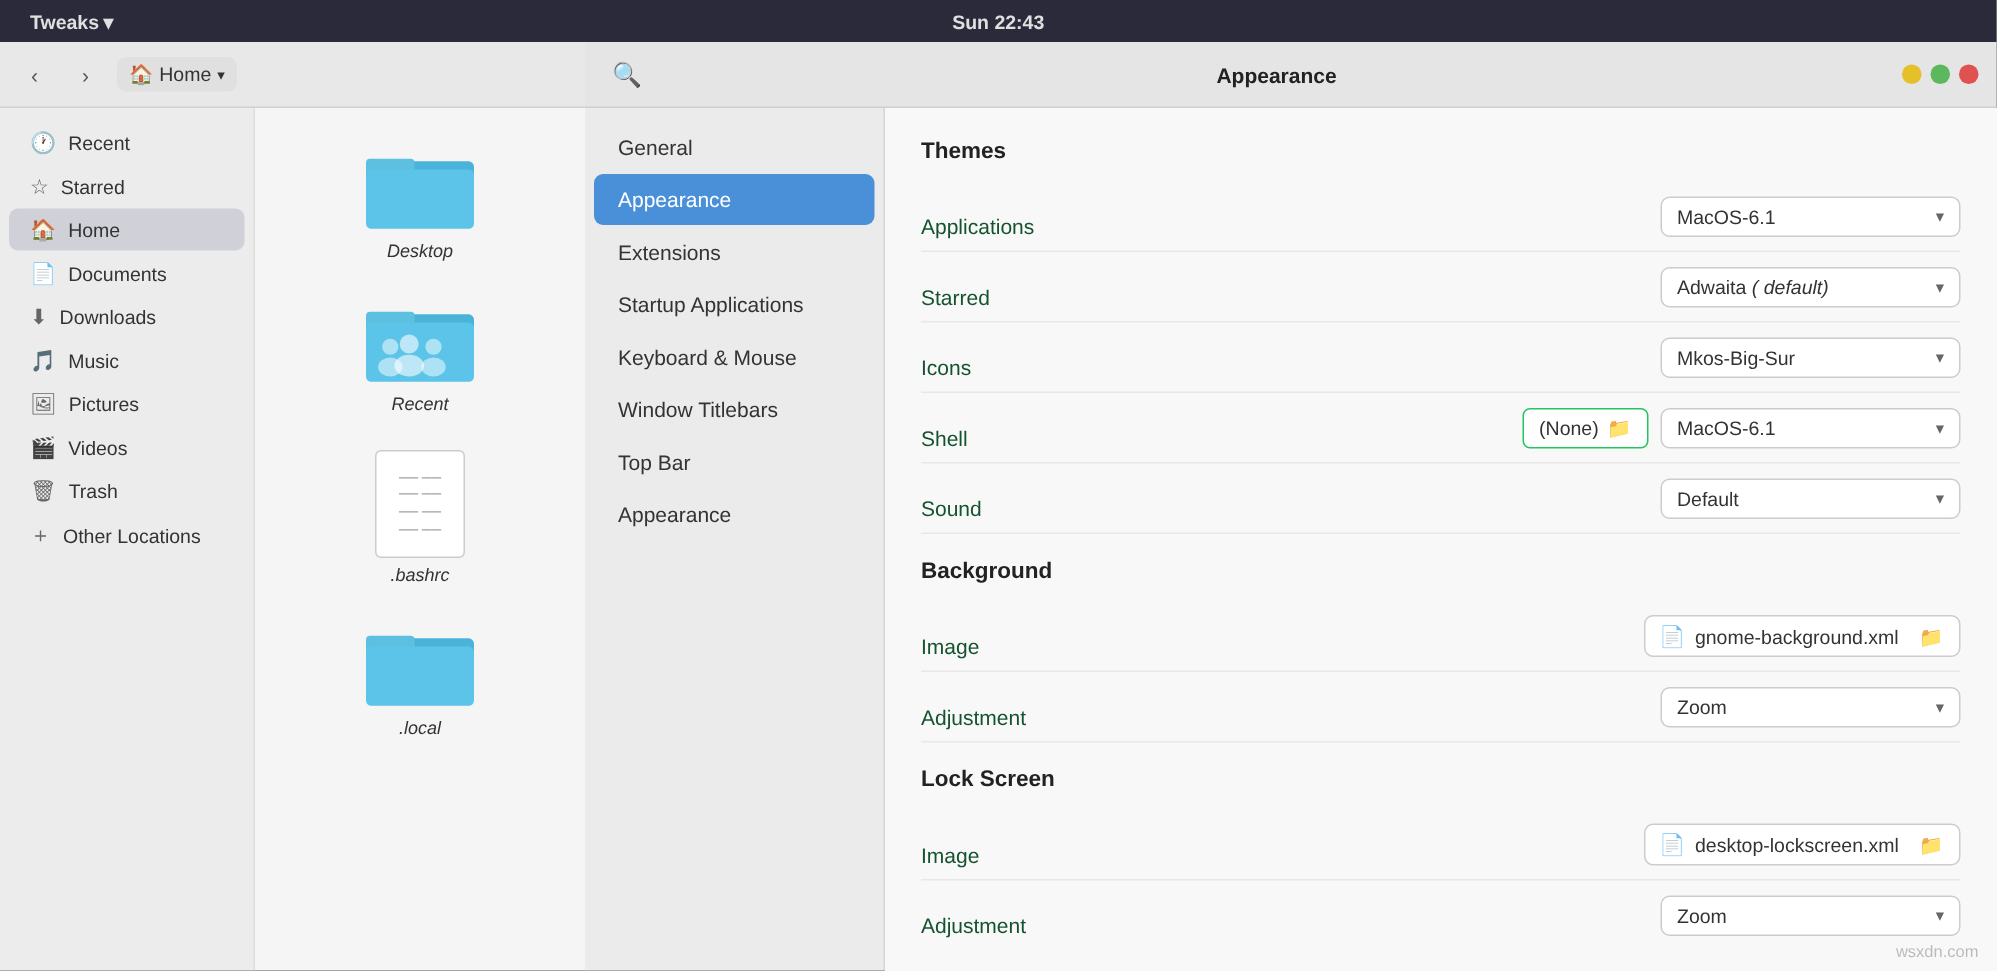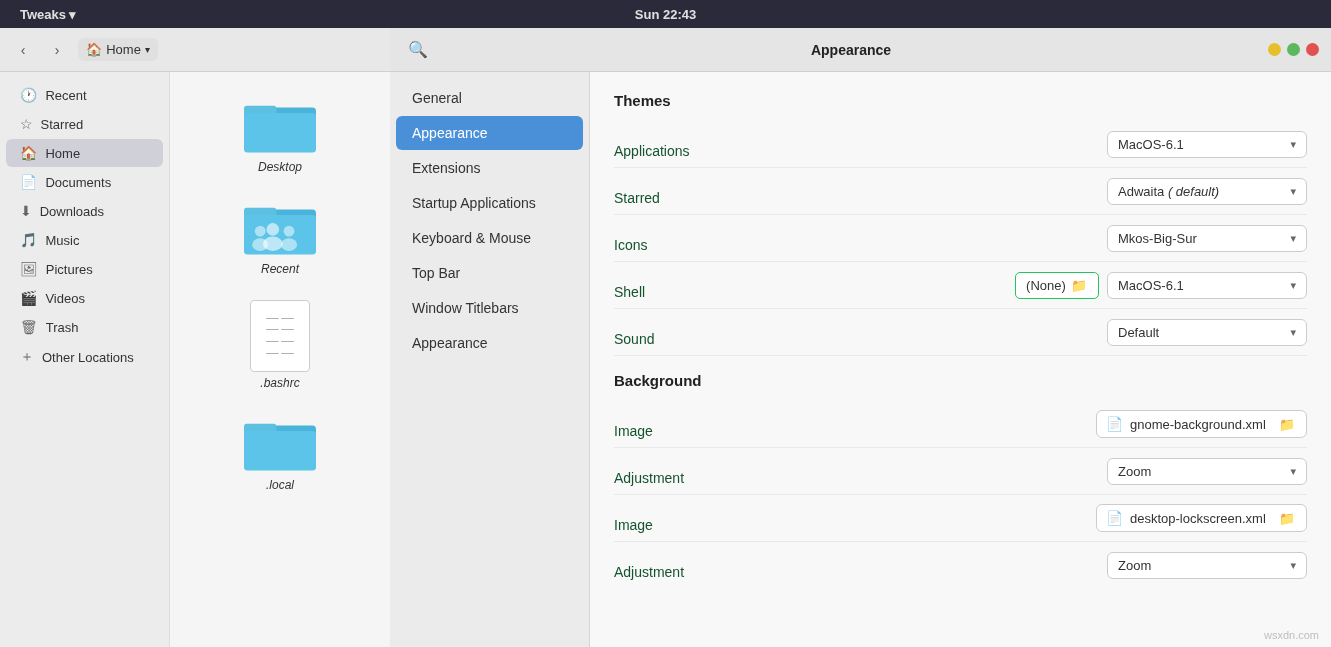--- a/index.html
+++ b/index.html
@@ -479,24 +479,24 @@
         <div class="tweaks-nav-item">
           <span>Extensions</span>
         </div>
         <div class="tweaks-nav-item">
           <span>Startup Applications</span>
         </div>
         <div class="tweaks-nav-item">
           <span>Keyboard &amp; Mouse</span>
         </div>
         <div class="tweaks-nav-item">
+          <span>Window Titlebars</span>
+        </div>
+        <div class="tweaks-nav-item">
           <span>Top Bar</span>
-        </div>
-        <div class="tweaks-nav-item">
-          <span>Window Titlebars</span>
         </div>
         <div class="tweaks-nav-item">
           <span>Appearance</span>
         </div>
       </div>
 
       <div class="tweaks-content">
 
         <div class="section-title">Themes</div>
 
@@ -560,20 +560,23 @@
         </div>
 
         <div class="settings-row">
           <span class="settings-label">Adjustment</span>
           <div class="settings-dropdown">
             <span>Zoom</span>
             <span class="settings-dropdown-arrow">▾</span>
           </div>
         </div>
 
+        <div class="section-divider">
+          <div class="section-title">Lock Screen</div>
+        </div>
 
         <div class="settings-row">
           <span class="settings-label">Image</span>
           <div class="file-row">
             <span class="file-icon">📄</span>
             <span>desktop-lockscreen.xml</span>
             <span style="margin-left:8px;">📁</span>
           </div>
         </div>
 

